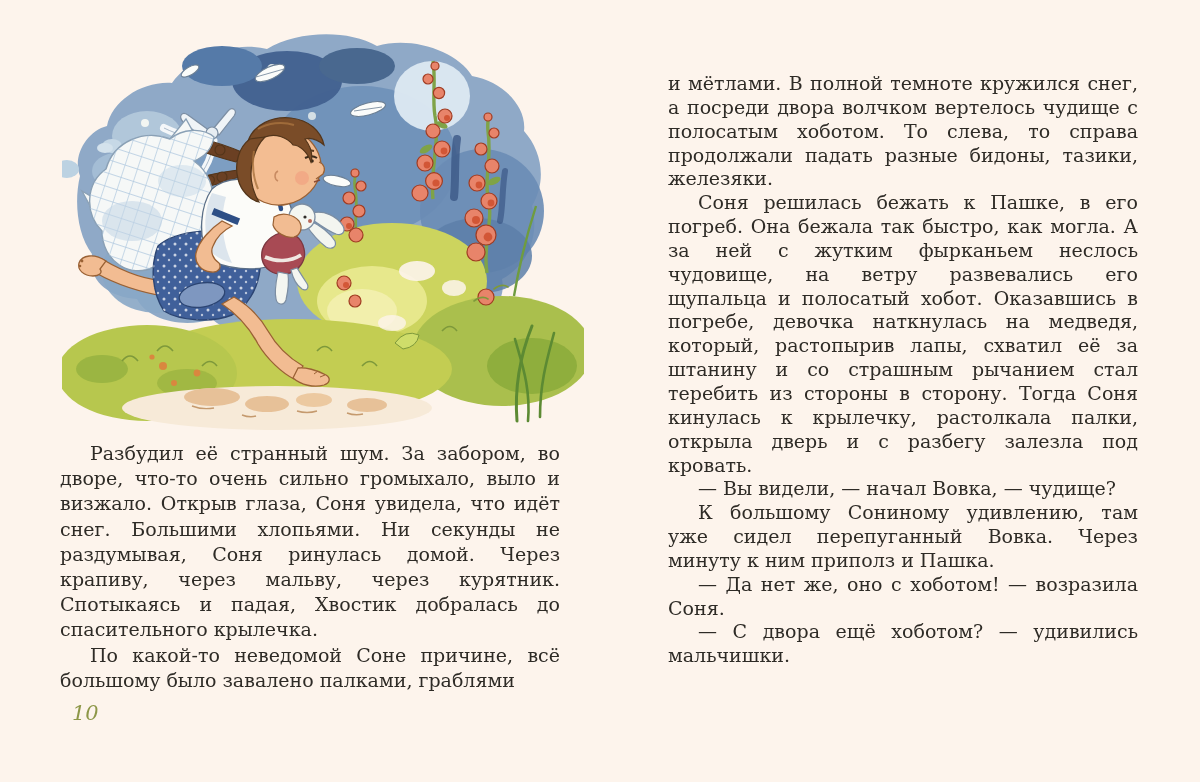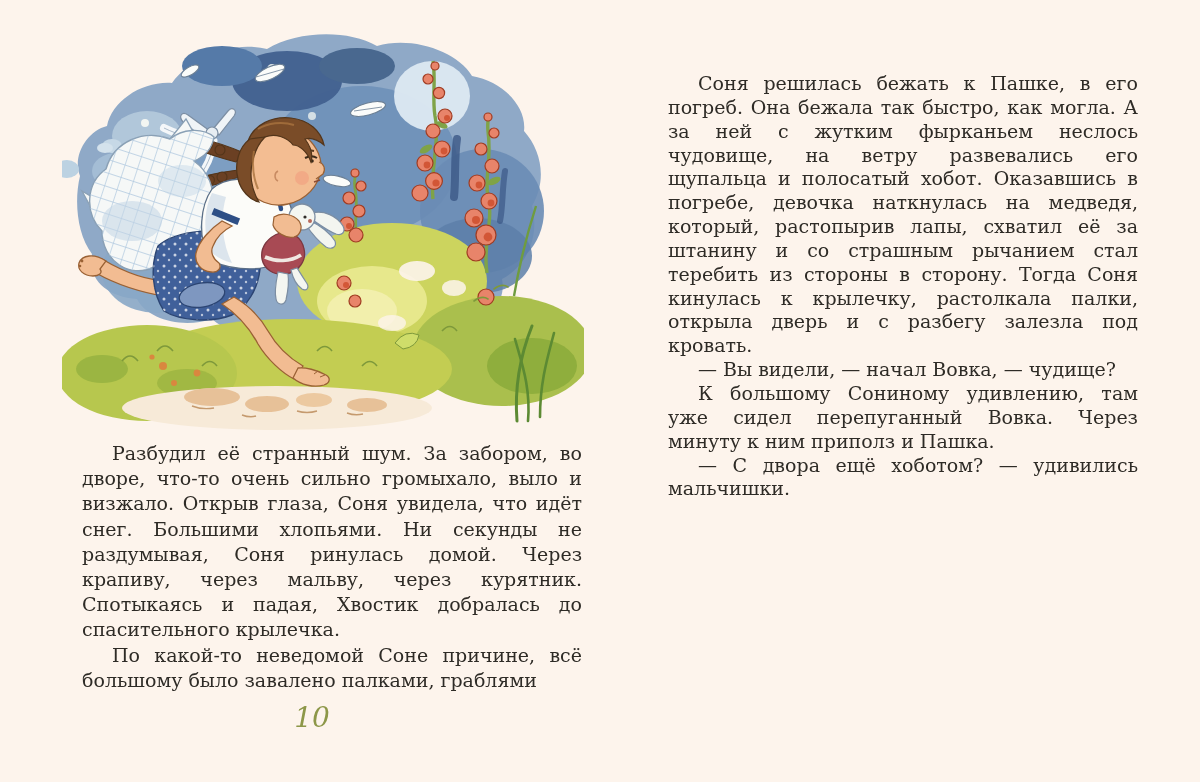--- a/index.html
+++ b/index.html
@@ -10,28 +10,28 @@
   }
   .page { position:absolute; inset:0; }
   .illustration {
     position:absolute; left:62px; top:20px; width:522px; height:414px;
   }
   .textcol { position:absolute; }
   .textcol p {
     margin:0; color:#2e2b26;
     font-size:19px; text-align:justify; text-indent:30px;
   }
-  .textcol.left  { left:82px;  top:441px; width:500px; }
+  .textcol.left  { left:60px;  top:441px; width:500px; }
   .textcol.left p  { line-height:25.2px; }
   .textcol.right { left:668px; top:72px;  width:470px; }
   .textcol.right p { line-height:23.85px; }
   .textcol p.no-indent { text-indent:0; }
   .pagenum {
-    position:absolute; top:701px; text-align:center;
-    font-style:italic; font-size:28px; color:#8d9748;
+    position:absolute; top:701px; 
+    font-style:italic; font-size:21px; color:#8d9748;
   }
   .pagenum.left  { left:72px;  width:480px; }
   .pagenum.right { left:668px; width:460px; }
 </style>
 </head>
 <body>
 
 <div class="page">
 
   <svg class="illustration" viewBox="0 0 522 412" xmlns="http://www.w3.org/2000/svg">
@@ -279,20 +279,22 @@
   </svg>
 
   <div class="textcol left">
 
   <p>Разбудил её странный шум. За забором, во дворе, что-то очень сильно громыхало, выло и визжало. Открыв глаза, Соня увидела, что идёт снег. Большими хлопьями. Ни секунды не раздумывая, Соня ринулась домой. Через крапиву, через мальву, через курятник. Спотыкаясь и падая, Хвостик добралась до спасительного крылечка.</p>
       <p>По какой-то неведомой Соне причине, всё большому было завалено палками, граблями</p>
     </div>
 
   <div class="textcol right">
 
+  <p class="no-indent">и мётлами. В полной темноте кружился снег, а посреди двора волчком вертелось чудище с полосатым хоботом. То слева, то справа продолжали падать разные бидоны, тазики, железяки.</p>
       <p>Соня решилась бежать к Пашке, в его погреб. Она бежала так быстро, как могла. А за ней с жутким фырканьем неслось чудовище, на ветру развевались его щупальца и полосатый хобот. Оказавшись в погребе, девочка наткнулась на медведя, который, растопырив лапы, схватил её за штанину и со страшным рычанием стал теребить из стороны в сторону. Тогда Соня кинулась к крылечку, растолкала палки, открыла дверь и с разбегу залезла под кровать.</p>
       <p>— Вы видели, — начал Вовка, — чудище?</p>
       <p>К большому Сониному удивлению, там уже сидел перепуганный Вовка. Через минуту к ним приполз и Пашка.</p>
+      <p>— Да нет же, оно с хоботом! — возразила Соня.</p>
       <p>— С двора ещё хоботом? — удивились мальчишки.</p>
     </div>
 
   <div class="pagenum left">10</div>
 </div>
 
 </body></html>

